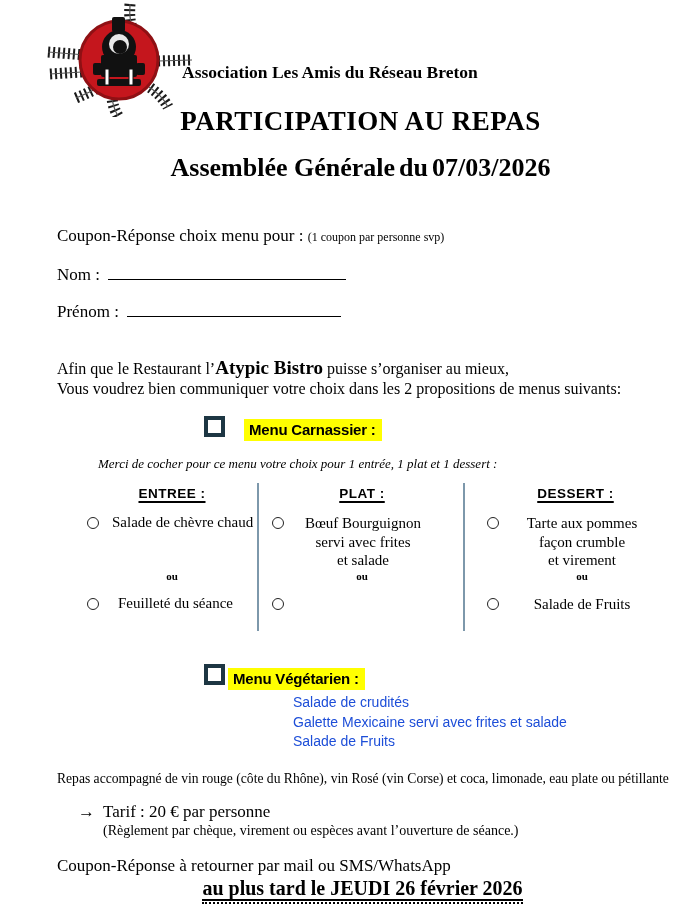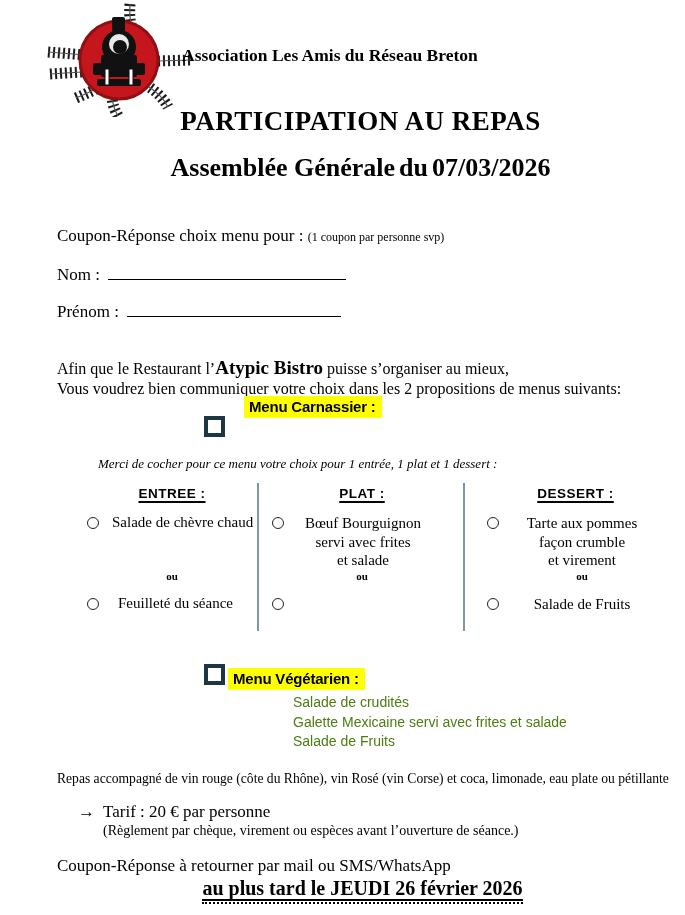--- a/index.html
+++ b/index.html
@@ -24,21 +24,21 @@
       font-family:"Liberation Sans",sans-serif;font-weight:bold;font-size:15px;letter-spacing:-.2px;}
   .italic-note{font-style:italic;font-size:13px;}
   .col-header{font-family:"Liberation Sans",sans-serif;font-weight:bold;font-size:13.5px;
       letter-spacing:.5px;text-align:center;margin-top:8px;}
   .col-header span{text-decoration:underline;text-underline-offset:3px;text-decoration-thickness:1.5px;}
   .vdivider{width:1.5px;background:var(--divider);}
   .radio{width:12px;height:12px;border:1.2px solid #222;border-radius:50%;background:#fff;}
   .opt{font-size:15px;}
   .opt-block{font-size:15px;text-align:center;line-height:18.6px;}
   .ou{font-weight:bold;font-size:11px;text-align:center;}
-  .veg-items{font-family:"Liberation Sans",sans-serif;font-size:14px;line-height:19.7px;color:#4d7c0f;}
+  .veg-items{font-family:"Liberation Sans",sans-serif;font-size:14px;line-height:19.7px;color:#1d4ed8;}
   .drinks{font-size:13.6px;}
   .tarif{font-size:17px;}
   .payment{font-size:14px;}
   .return-line{font-size:17px;text-align:right;}
   .deadline-row{left:0;width:685px;text-align:center;transform:translateX(20px);}
   .deadline-outer{display:inline-block;border-bottom:2px dotted #000;padding-bottom:2px;}
   .deadline{font-size:20px;font-weight:bold;border-bottom:2.2px solid #000;}
 </style>
 </head>
 <body>
@@ -77,21 +77,21 @@
       <rect x="47" y="60" width="9" height="12" rx="2"></rect>
       <rect x="90" y="60" width="9" height="12" rx="2"></rect>
       <rect x="51" y="76" width="44" height="7" rx="2"></rect>
     </g>
     <circle cx="73" cy="41" r="10" fill="#e9e9e9"></circle>
     <circle cx="74" cy="44" r="7" fill="#111"></circle>
     <rect x="59" y="66" width="4" height="16" fill="#fff" stroke="#111" stroke-width="1"></rect>
     <rect x="83" y="66" width="4" height="16" fill="#fff" stroke="#111" stroke-width="1"></rect>
   </svg>
 
-  <div class="abs assoc" style="left:182px;top:45px;font-family:Liberation Serif, serif;">Association Les Amis du Réseau Breton</div>
+  <div class="abs assoc" style="left:182px;top:62px;font-family:Liberation Serif, serif;">Association Les Amis du Réseau Breton</div>
 
   <div class="abs title-row" style="top:106px;">
     <span class="main-title">PARTICIPATION AU REPAS</span>
   </div>
 
   <div class="abs title-row" style="top:153px;">
     <span class="subtitle">Assemblée Générale</span>
     <span class="subtitle du">du</span>
     <span class="subtitle">07/03/2026</span>
   </div>
@@ -108,21 +108,21 @@
   <div class="abs body-lg" style="left:57px;top:300px;">
     <span>Prénom :</span><span class="fill-line" style="width:214px;"></span>
   </div>
 
   <div class="abs body-md" style="left:57px;top:357px;">
     <span>Afin que le Restaurant l’</span><span class="restaurant">Atypic Bistro</span><span> puisse s’organiser au mieux,</span>
   </div>
   <div class="abs body-md" style="left:57px;top:380px;">Vous voudrez bien communiquer votre choix dans les 2 propositions de menus suivants:</div>
 
   <div class="abs checkbox" style="left:204px;top:416px;"></div>
-  <div class="abs" style="left:228px;top:396px;padding-left:16px;">
+  <div class="abs" style="left:228px;top:419px;padding-left:16px;">
     <span class="menu-label">Menu Carnassier :</span>
   </div>
 
   <div class="abs italic-note" style="left:98px;top:456px;">Merci de cocher pour ce menu votre choix pour 1 entrée, 1 plat et 1 dessert :</div>
 
   <div class="abs col-header" style="left:87px;top:478px;width:170px;">
     <span>ENTREE :</span></div>
   <div class="abs col-header" style="left:262px;top:478px;width:200px;">
     <span>PLAT :</span></div>
   <div class="abs col-header" style="left:468px;top:478px;width:215px;">

